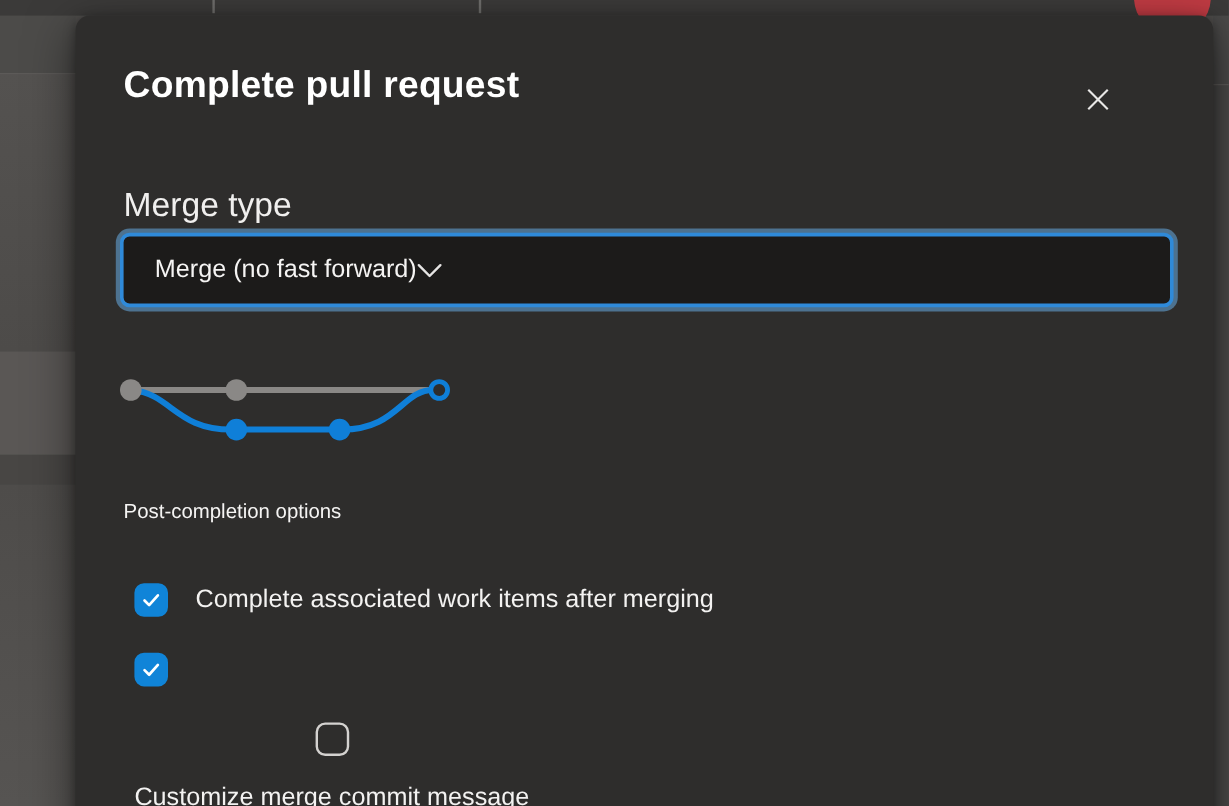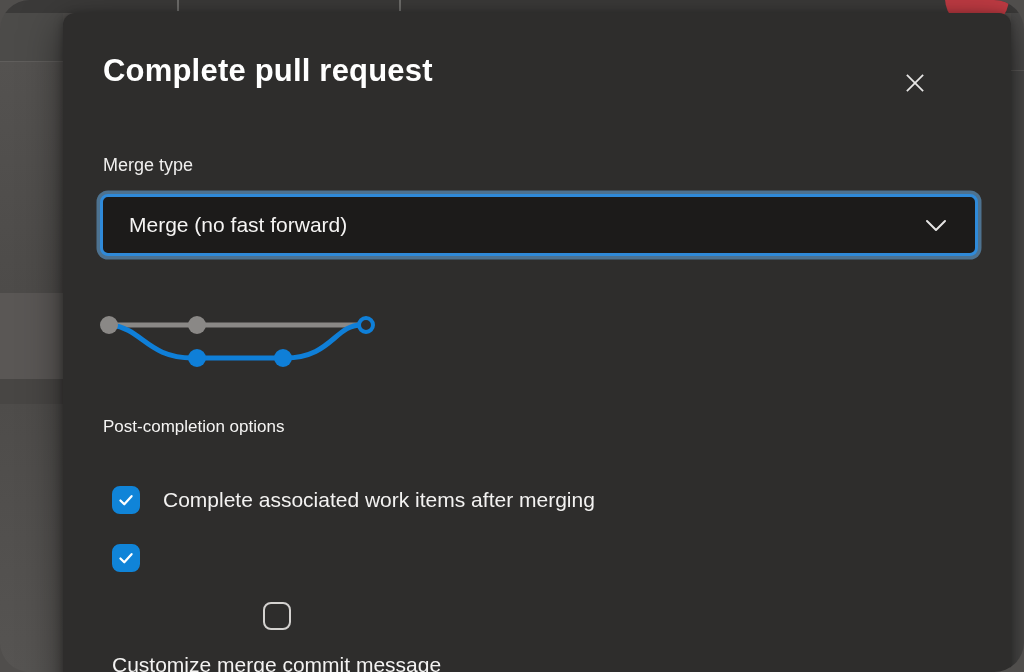--- a/index.html
+++ b/index.html
@@ -8,21 +8,21 @@
     --graph-blue:#0f7fd8;
     --dialog-bg:#2e2d2c;
     --dropdown-bg:#1c1b1a;
     --focus-ring-inner:#2f8ad9;
     --focus-ring-outer:#4d7290;
     --badge-red:#c03b43;
   }
   *{margin:0;padding:0;box-sizing:border-box;}
   html,body{width:1024px;height:672px;overflow:hidden;background:#504e4c;
     font-family:"Liberation Sans",sans-serif;}
-  .stage{position:relative;width:1024px;height:672px;overflow:hidden;border-radius:30px;}
+  .stage{position:relative;width:1024px;height:672px;overflow:hidden;}
 
   
   .backdrop{position:absolute;inset:0;}
   .bd-left{position:absolute;left:0;top:0;width:63px;height:672px;}
   .bd-band{position:absolute;left:0;width:100%;}
   .b1{top:13px;height:48px;background:#4c4b49;}
   .bl1{top:61px;height:1px;background:#605e5c;}
   .b2{top:62px;height:231px;background:linear-gradient(#545250,#4d4b49);}
   .b3{top:293px;height:86px;background:#5a5755;}
   .b4{top:379px;height:25px;background:#484644;}
@@ -39,26 +39,26 @@
   
   .dialog{position:absolute;left:63px;top:13px;width:948px;height:700px;
     background:var(--dialog-bg);border-radius:12px;
     box-shadow:0 12px 40px rgba(0,0,0,.5),0 2px 10px rgba(0,0,0,.35);
     color:#f3f2f1;}
   .dialog-title{position:absolute;left:40px;top:40px;font-size:31px;font-weight:700;
     color:#ffffff;letter-spacing:.2px;}
   .close-btn{position:absolute;left:832px;top:50px;width:40px;height:40px;border:none;
     background:transparent;display:flex;align-items:center;justify-content:center;cursor:pointer;}
 
-  .field-label{position:absolute;left:40px;top:142px;font-size:18px;color:#f0efee;}
+  .field-label{position:absolute;left:40px;top:142px;font-size:28px;color:#f0efee;}
   .dropdown{position:absolute;left:37px;top:181px;width:878px;height:62px;
     background:var(--dropdown-bg);
     border:3px solid var(--focus-ring-inner);border-radius:8px;
     box-shadow:0 0 0 3.5px var(--focus-ring-outer);
-    display:flex;align-items:center;justify-content:space-between;
+    display:flex;align-items:center;
     padding:0 28px 0 26px;cursor:pointer;}
   .dropdown-value{font-size:21px;color:#f5f4f3;}
 
   .merge-graph{position:absolute;left:32px;top:292px;}
 
   .section-heading{position:absolute;left:40px;top:404px;font-size:17px;color:#f5f4f3;}
 
   .opt-row{position:absolute;left:49px;display:flex;align-items:center;gap:23px;}
   .row0{top:473px;}
   .row1{top:531px;}

